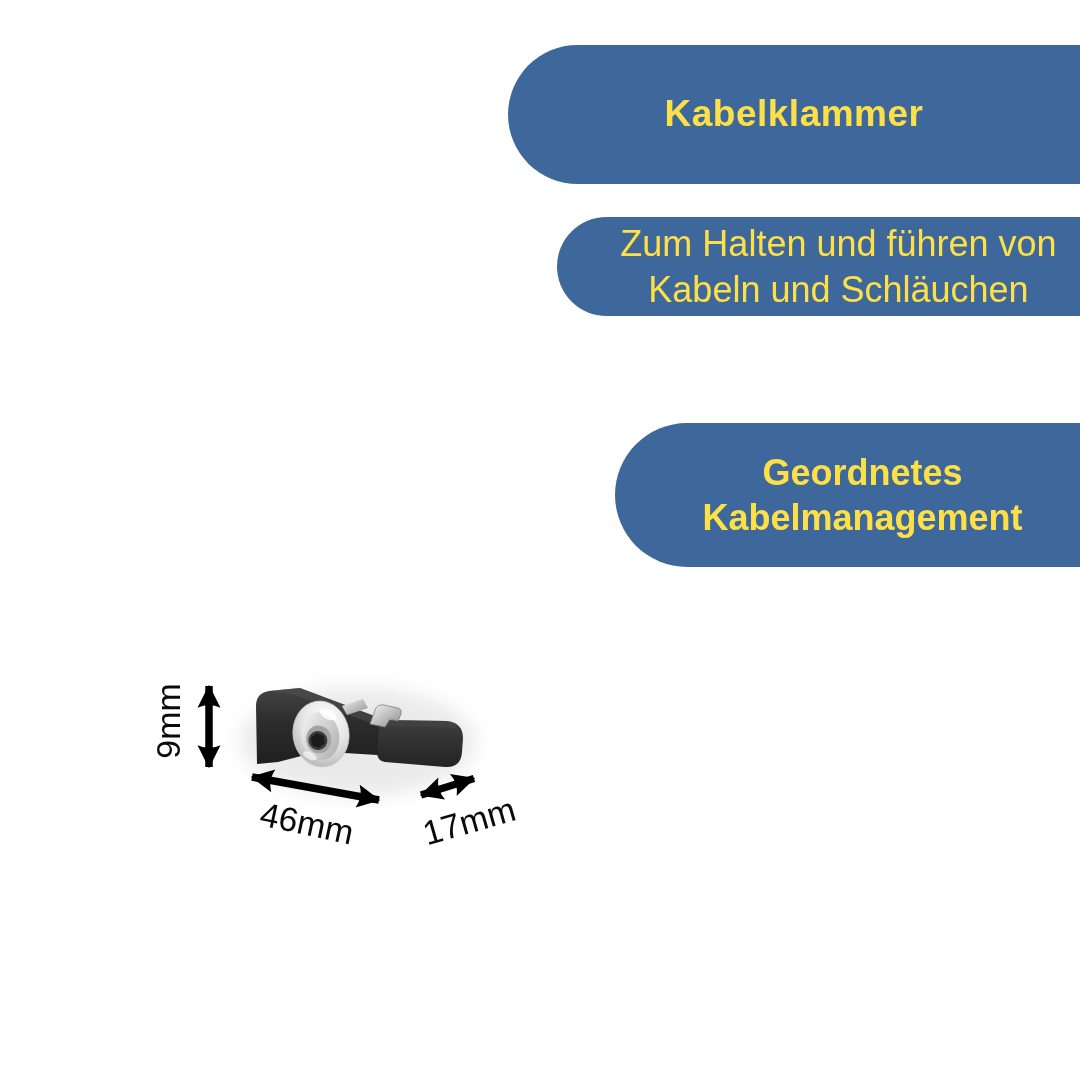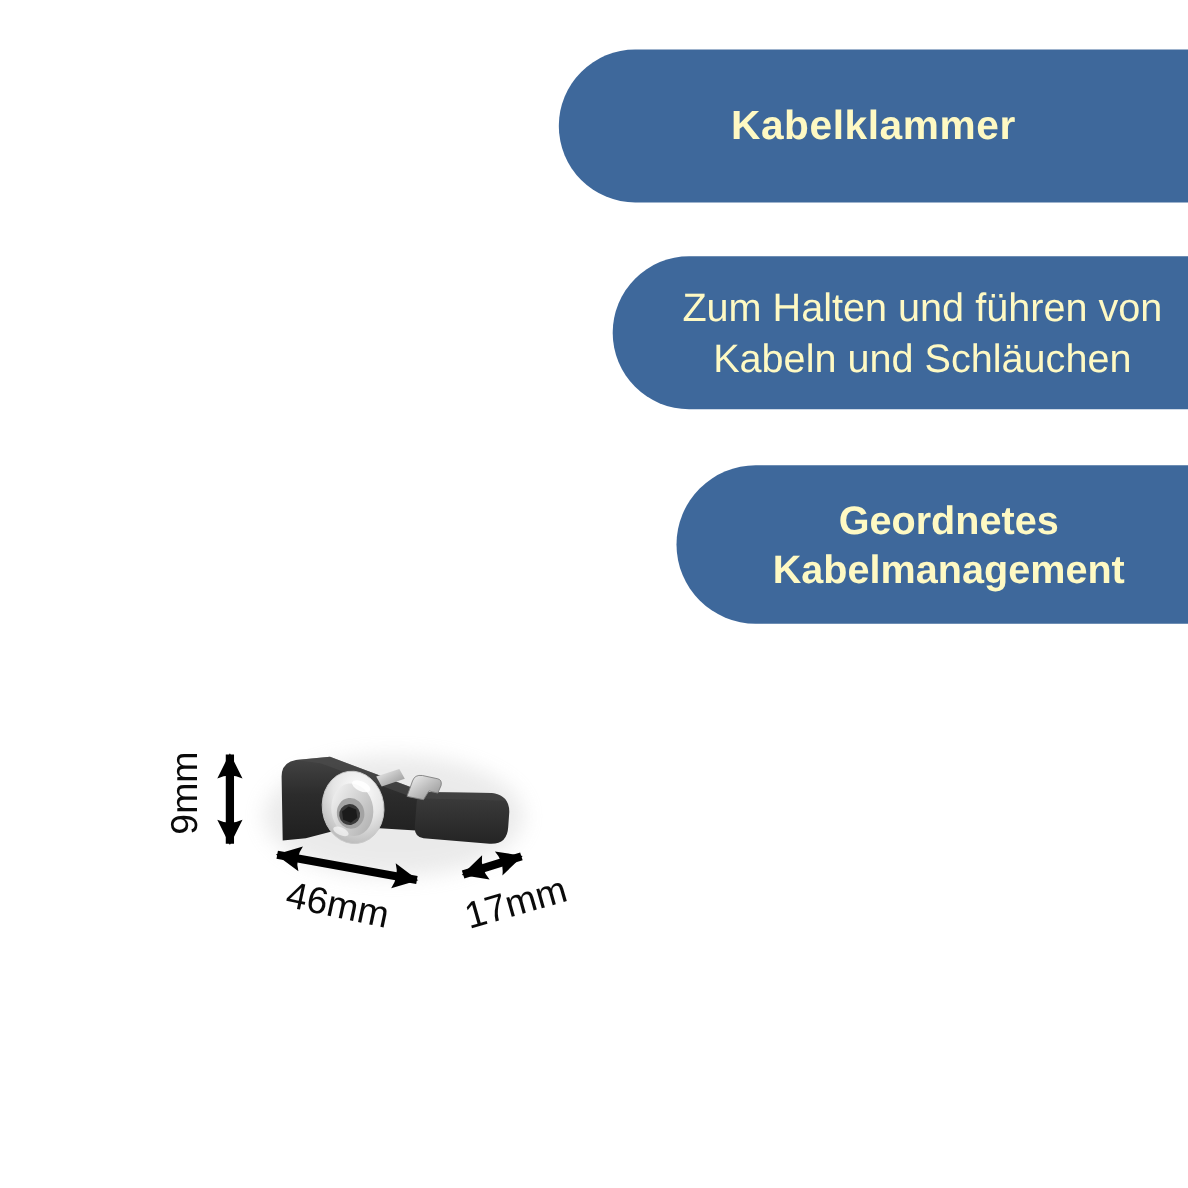--- a/index.html
+++ b/index.html
@@ -12,21 +12,21 @@
     position: relative;
     width: 1080px;
     height: 1080px;
     background: #ffffff;
     overflow: hidden;
   }
   .banner {
     position: absolute;
     right: 0;
     background: #3e689b;
-    color: #fef9c3;
+    color: #fde047;
     display: flex;
     align-items: center;
     justify-content: center;
     text-align: center;
   }
   .banner-label {
     white-space: pre-line;
     line-height: 1.26;
   }
   .banner-title {
@@ -35,22 +35,22 @@
     height: 139px;
     border-radius: 70px 0 0 70px;
   }
   .banner-title .banner-label {
     font-size: 37px;
     font-weight: 700;
     letter-spacing: 0.5px;
   }
   .banner-feature-1 {
     left: 557px;
-    top: 233px;
-    height: 139px;
+    top: 217px;
+    height: 99px;
     border-radius: 70px 0 0 70px;
   }
   .banner-feature-2 {
     left: 615px;
     top: 423px;
     height: 144px;
     border-radius: 72px 0 0 72px;
   }
   .banner-feature-1 .banner-label,
   .banner-feature-2 .banner-label {

